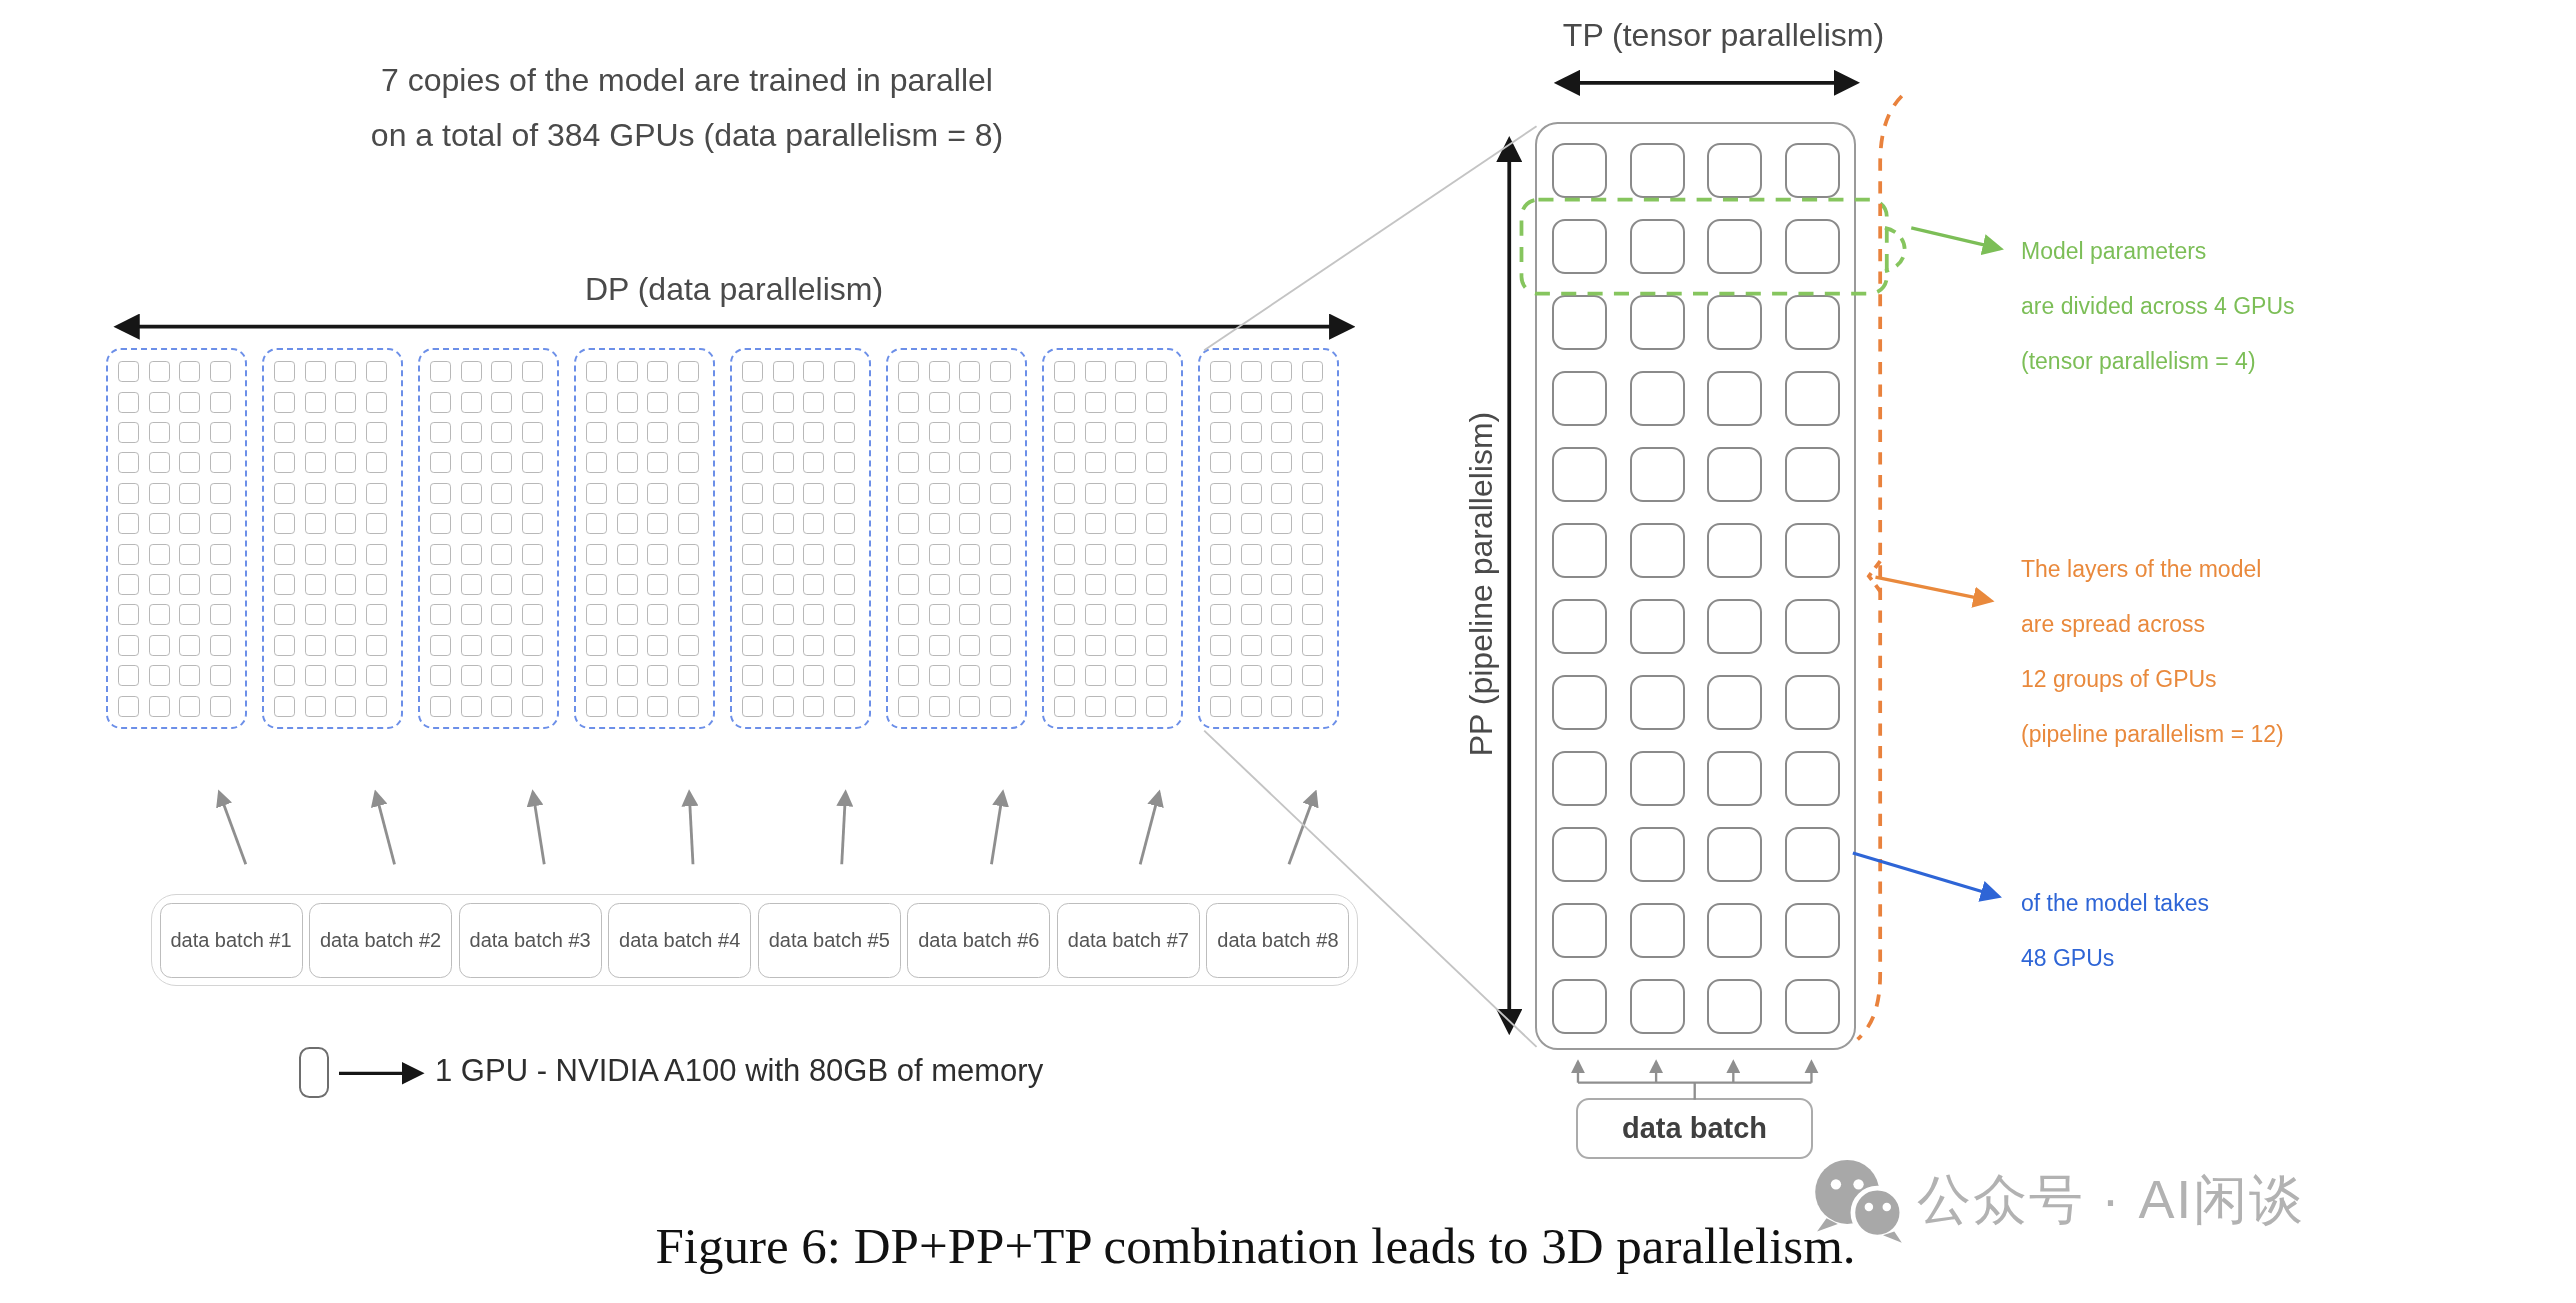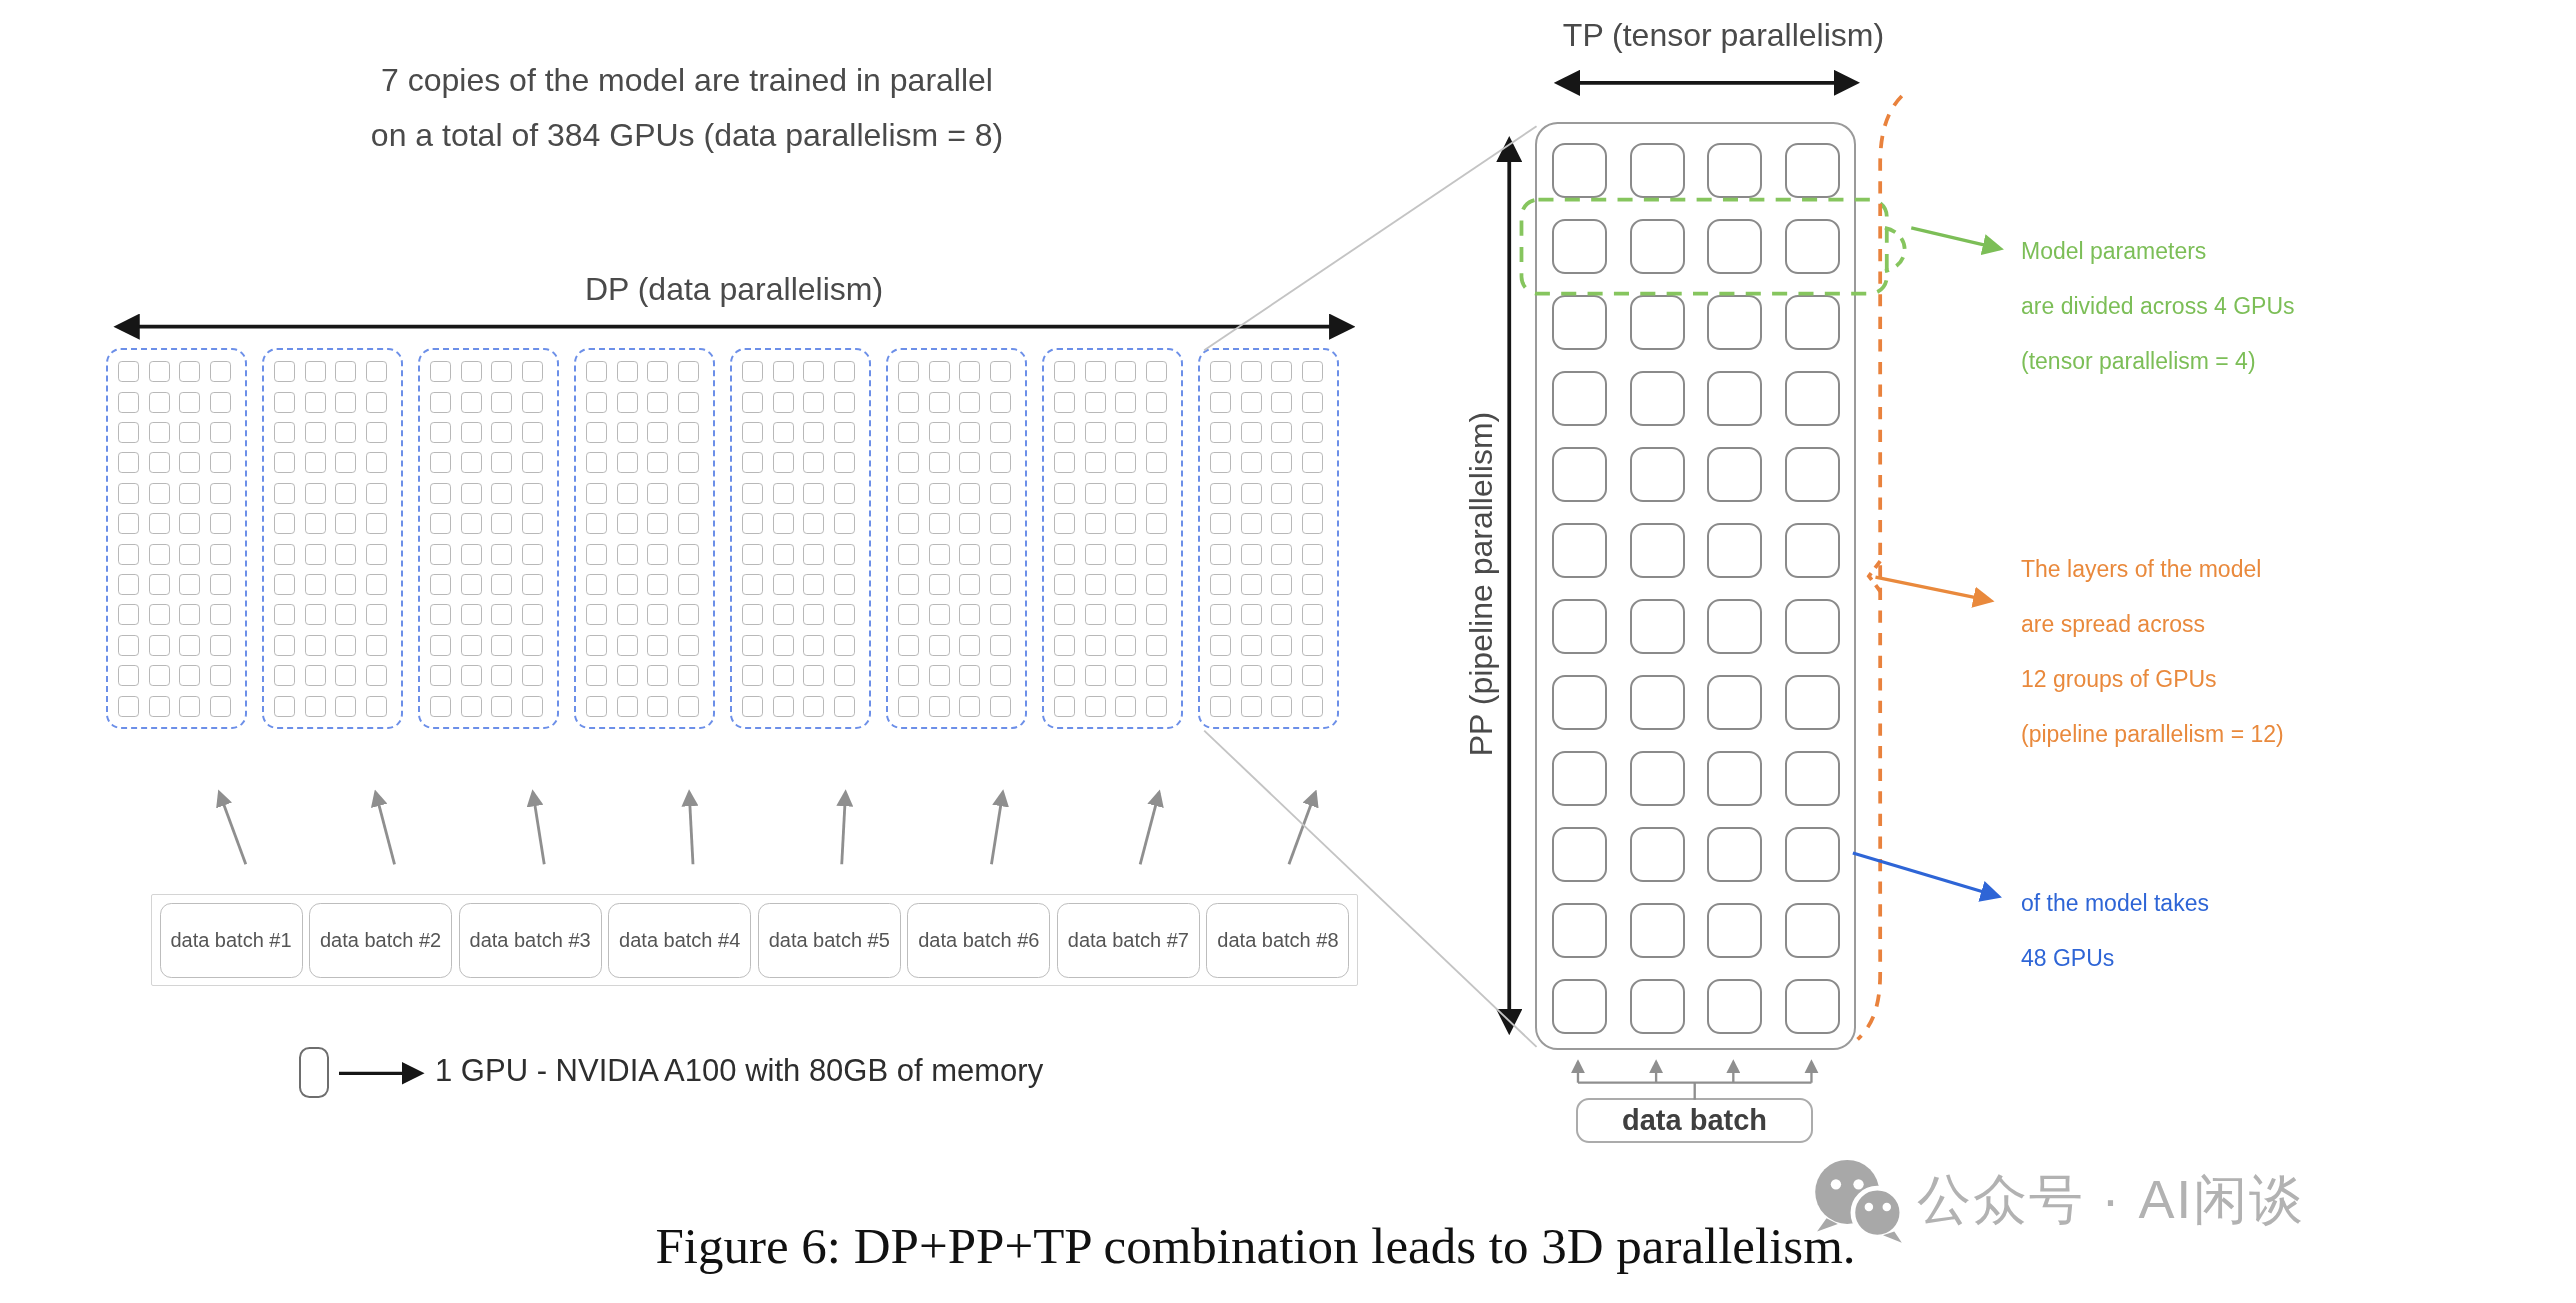--- a/index.html
+++ b/index.html
@@ -8,39 +8,39 @@
   .abs{position:absolute;}
   
   #intro{left:169px;top:53px;width:1036px;text-align:center;font-size:32px;line-height:55px;color:#4a4a4a;}
   #dp-label{left:108px;top:271px;width:1252px;text-align:center;font-size:32px;color:#4a4a4a;}
   #replica-row{left:106px;top:348px;display:flex;gap:15px;}
   .replica-box{width:141px;height:381px;box-sizing:border-box;border:2.8px dashed #6c8fe8;border-radius:15px;}
   .replica-grid{display:grid;grid-template-columns:repeat(4,21px);grid-auto-rows:21px;
                 column-gap:9.4px;row-gap:9.4px;padding:11.3px 10.4px;}
   .gpu-sq{width:21px;height:21px;box-sizing:border-box;border:1.9px solid #b8b8b8;border-radius:3.8px;background:#fff;}
   #batch-container{left:151px;top:894px;width:1207px;height:92px;box-sizing:border-box;
-                   border:1.9px solid #d4d4d4;border-radius:2px;display:flex;align-items:center;
+                   border:1.9px solid #d4d4d4;border-radius:25px;display:flex;align-items:center;
                    justify-content:space-between;padding:0 7.5px;}
   .batch-box{width:143px;height:75px;box-sizing:border-box;border:1.9px solid #bdbdbd;border-radius:11.3px;
              display:flex;align-items:center;justify-content:center;background:#fff;}
   .batch-box span{font-size:20px;color:#555;}
   #legend-sq{left:299px;top:1047px;width:30px;height:51px;box-sizing:border-box;border:2.8px solid #6e6e6e;border-radius:10.4px;}
   #legend-text{left:435px;top:1053px;font-size:31px;color:#2e2e2e;}
   #caption{left:314px;top:1217px;width:1883px;text-align:center;font-size:51px;color:#111;
            font-family:"Liberation Serif",serif;}
   
   #tp-label{left:1535px;top:17px;width:377px;text-align:center;font-size:32px;color:#4a4a4a;}
   #pp-label{left:1481px;top:584px;transform:translate(-50%,-50%) rotate(-90deg);white-space:nowrap;
             font-size:32px;color:#4a4a4a;}
   #right-box{left:1535px;top:122px;width:321px;height:928px;box-sizing:border-box;
              border:2.8px solid #9a9a9a;border-radius:22.6px;}
   #right-gpu-grid{display:grid;grid-template-columns:repeat(4,55px);grid-auto-rows:55px;
                   column-gap:22.6px;row-gap:21px;padding:19px 15px;}
   .gpu-sq-lg{width:55px;height:55px;box-sizing:border-box;border:2.4px solid #8a8a8a;border-radius:13px;background:#fff;}
-  #right-batch{left:1576px;top:1098px;width:237px;height:45px;box-sizing:border-box;border:2.4px solid #ababab;
+  #right-batch{left:1576px;top:1098px;width:237px;height:61px;box-sizing:border-box;border:2.4px solid #ababab;
                border-radius:13px;display:flex;align-items:center;justify-content:center;}
   #right-batch span{font-size:29px;color:#3f3f3f;font-weight:bold;}
   .annotation{width:527px;font-size:23px;line-height:55px;}
   #ann-green{left:2021px;top:224px;}
   #ann-orange{left:2021px;top:542px;}
   #ann-blue{left:2021px;top:876px;}
   #watermark-text{left:1917px;top:1164px;font-size:54px;color:#b2b2b2;letter-spacing:1.9px;}
   #overlay{left:0;top:0;width:2576px;height:1303px;pointer-events:none;}
 </style>
 </head>

